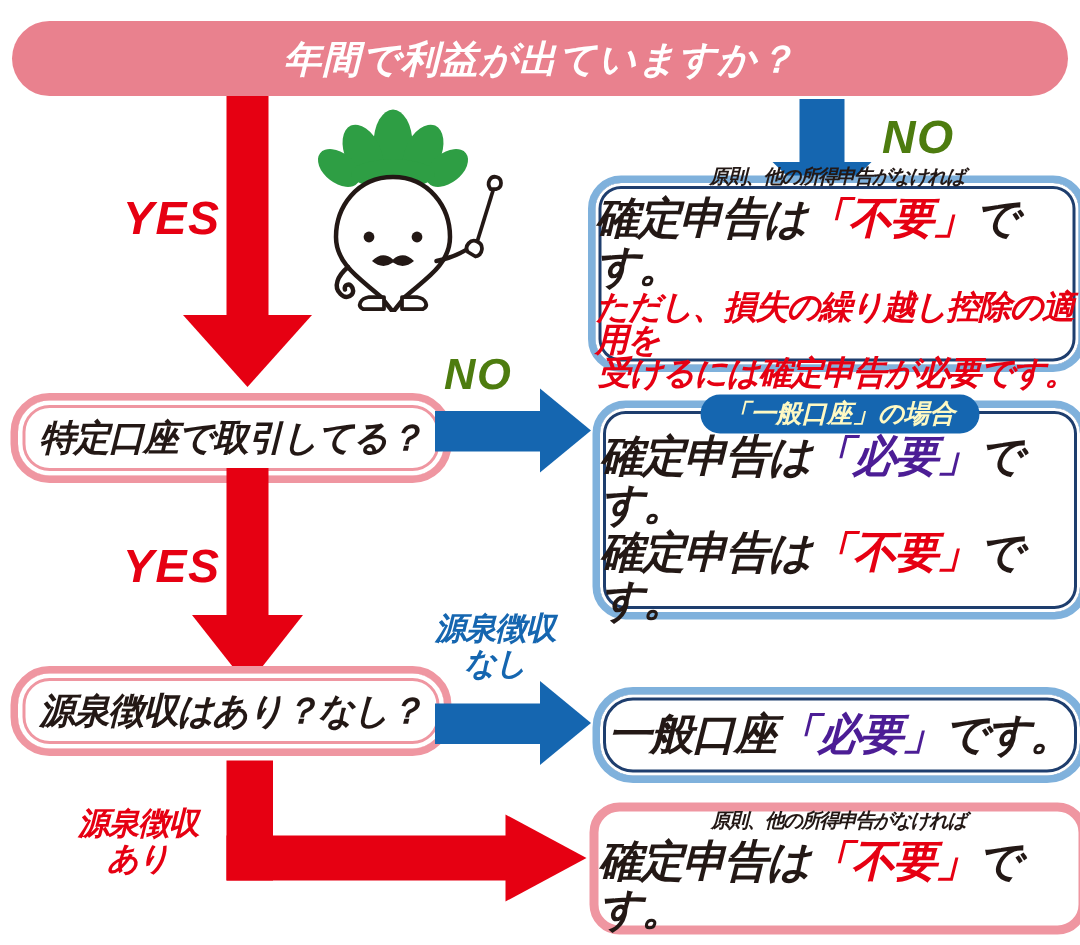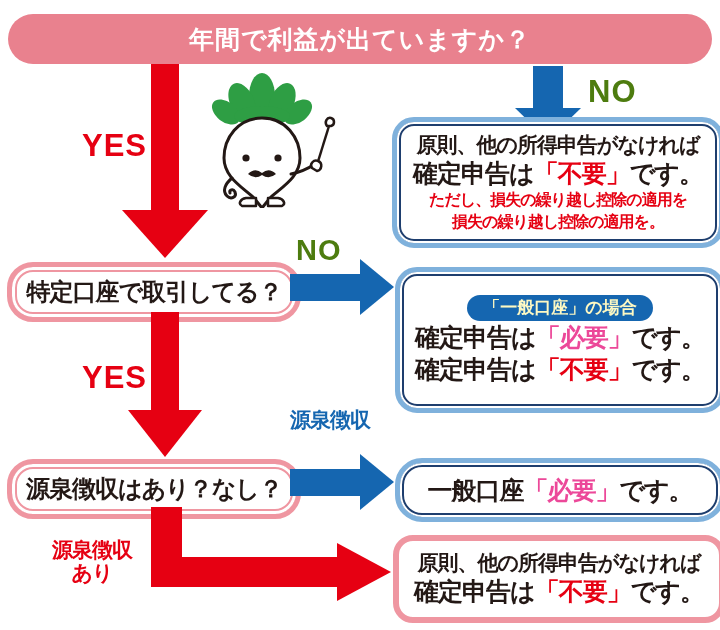--- a/index.html
+++ b/index.html
@@ -1,18 +1,19 @@
 <!DOCTYPE html>
 <html><head>
 <meta charset="utf-8">
 <style>
   html,body{margin:0;padding:0;background:#fff;}
   .stage{
     position:relative;width:720px;height:630px;overflow:hidden;background:#fff;
     font-family:"Liberation Sans","DejaVu Sans",sans-serif;
+    font-style:italic;
     -webkit-font-smoothing:antialiased;
   }
   .abs{position:absolute;}
   
   .banner{
     left:8px;top:14px;width:704px;height:50px;background:#E9818E;border-radius:25px;
     display:flex;align-items:center;justify-content:center;
   }
   .banner span{color:#fff;font-weight:bold;font-size:25px;letter-spacing:1px;}
   
@@ -26,25 +27,25 @@
   .bbox{
     background:#fff;border:5px solid #7FB1DC;border-radius:22px;
     box-shadow:inset 0 0 0 2px #fff, inset 0 0 0 4px #1E3E6E;
     display:flex;flex-direction:column;align-items:center;justify-content:center;
   }
   
   .pbox{
     background:#fff;border:6px solid #EF96A1;border-radius:20px;
     display:flex;flex-direction:column;align-items:center;justify-content:center;
   }
-  .t-small{color:#231815;font-weight:bold;font-size:21px;letter-spacing:-1px;line-height:24px;}
-  .t-big{color:#231815;font-weight:bold;font-size:25px;letter-spacing:-1px;line-height:32px;}
-  .t-note{color:#E60012;font-weight:bold;font-size:16px;letter-spacing:-1px;line-height:22px;}
+  .t-small{color:#231815;font-weight:bold;font-size:13px;letter-spacing:-1px;line-height:24px;}
+  .t-big{color:#231815;font-weight:bold;font-size:29px;letter-spacing:-1px;line-height:32px;}
+  .t-note{color:#E60012;font-weight:bold;font-size:22px;letter-spacing:-1px;line-height:22px;}
   .em-red{color:#E60012;}
-  .em-blue{color:#ec4899;text-align:right;}
+  .em-blue{color:#4c1d95;text-align:right;}
   .pill{
     color:#fef9c3;font-weight:bold;font-size:17px;letter-spacing:0;
     border-radius:14px;padding:3px 16px;line-height:20px;
   }
   .pill-blue{background:#1566B0;}
   .pill-red{background:#E60012;}
   
   .lbl-yes{color:#E60012;font-weight:bold;font-size:31px;letter-spacing:1px;}
   .lbl-no{color:#4d7c0f;font-weight:bold;font-size:31px;letter-spacing:1px;}
   .lbl-jp-blue{color:#1566B0;font-weight:bold;font-size:21px;line-height:23px;text-align:center;letter-spacing:-1px;}
@@ -95,47 +96,48 @@
   </svg>
 
   <div class="abs shaft-blue" style="left:533px;top:66px;width:30px;height:44px;"></div>
   <div class="abs head-down-blue" style="left:515px;top:108px;"></div>
   <div class="abs lbl-no" style="left:588px;top:74px;">NO</div>
 
   <div class="abs bbox" style="left:392px;top:117px;width:322px;height:121px;">
     <div class="t-small">原則、他の所得申告がなければ</div>
     <div class="t-big"><span>確定申告は</span><span class="em-red">「不要」</span><span>です。</span></div>
     <div class="t-note">ただし、損失の繰り越し控除の適用を</div>
-    <div class="t-note">損失の繰り越し控除の適用を。</div>
+    <div class="t-note">受けるには確定申告が必要です。</div>
   </div>
 
   <div class="abs qbox" style="left:7px;top:262px;width:284px;height:50px;">
     <span>特定口座で取引してる？</span>
   </div>
 
   <div class="abs lbl-no" style="left:296px;top:234px;font-size:29px;">NO</div>
   <div class="abs shaft-blue" style="left:290px;top:274px;width:72px;height:27px;"></div>
   <div class="abs head-right-blue" style="left:360px;top:259px;"></div>
 
   <div class="abs bbox" style="left:395px;top:267px;width:320px;height:136px;">
     <div class="pill pill-blue">「一般口座」の場合</div>
     <div class="t-big"><span>確定申告は</span><span class="em-blue">「必要」</span><span>です。</span></div>
     <div class="t-big"><span>確定申告は</span><span class="em-red">「不要」</span><span>です。</span></div>
   </div>
 
   <div class="abs shaft-red" style="left:151px;top:312px;width:28px;height:100px;"></div>
   <div class="abs head-down-red2" style="left:128px;top:410px;"></div>
   <div class="abs lbl-yes" style="left:82px;top:360px;">YES</div>
 
-  <div class="abs qbox" style="left:7px;top:459px;width:284px;height:50px;">
+  <div class="abs qbox" style="left:7px;top:444px;width:284px;height:50px;">
     <span>源泉徴収はあり？なし？</span>
   </div>
 
   <div class="abs lbl-jp-blue" style="left:280px;top:408px;width:100px;">
     <div>源泉徴収</div>
+    <div>なし</div>
   </div>
   <div class="abs shaft-blue" style="left:290px;top:469px;width:72px;height:27px;"></div>
   <div class="abs head-right-blue" style="left:360px;top:454px;"></div>
 
   <div class="abs bbox" style="left:395px;top:458px;width:320px;height:54px;border-radius:27px;">
     <div class="t-big"><span>一般口座</span><span class="em-blue">「必要」</span><span>です。</span></div>
   </div>
 
   <div class="abs shaft-red" style="left:151px;top:507px;width:31px;height:80px;"></div>
   <div class="abs shaft-red" style="left:151px;top:557px;width:188px;height:30px;"></div>

